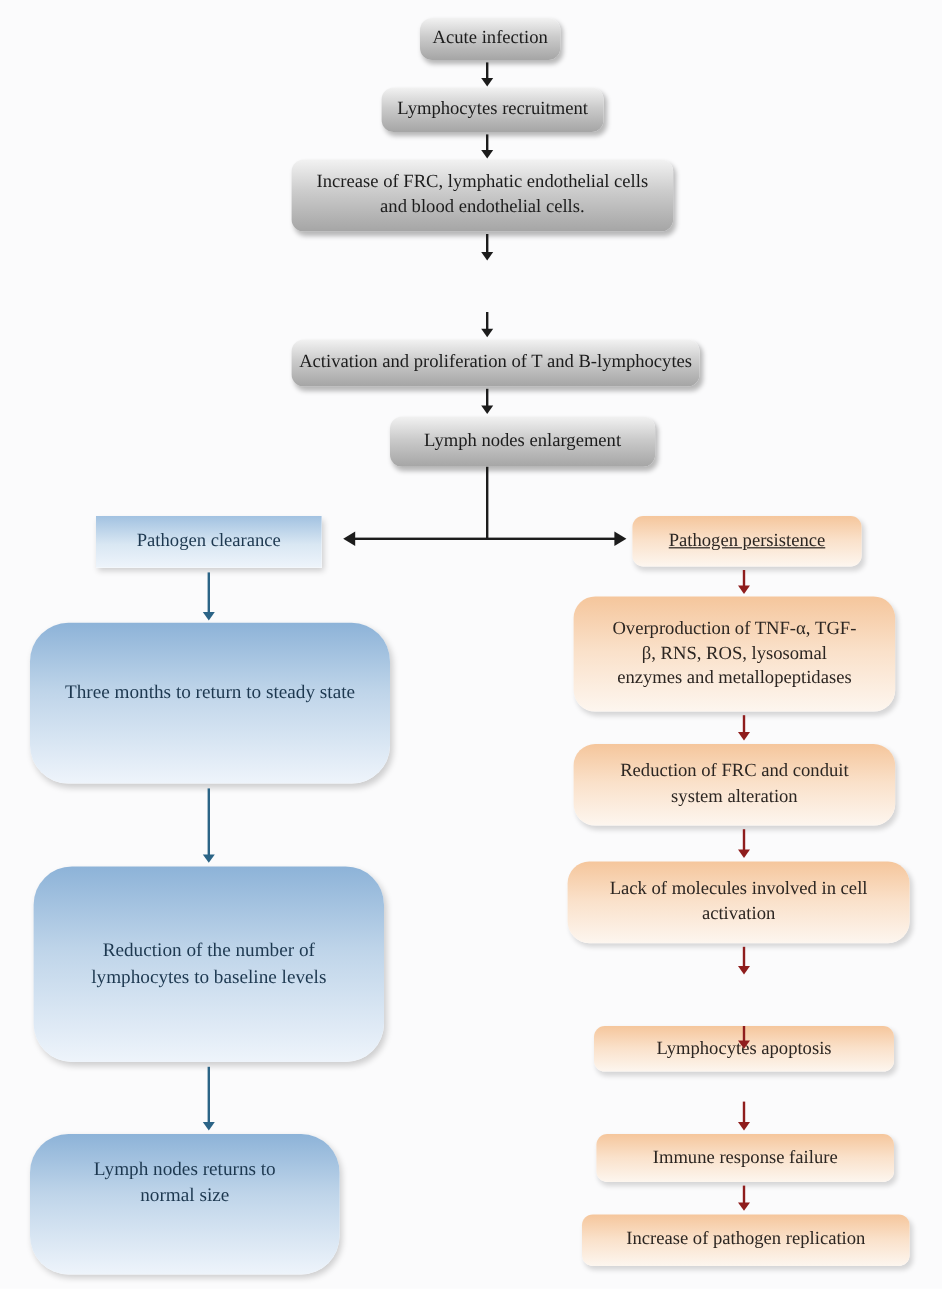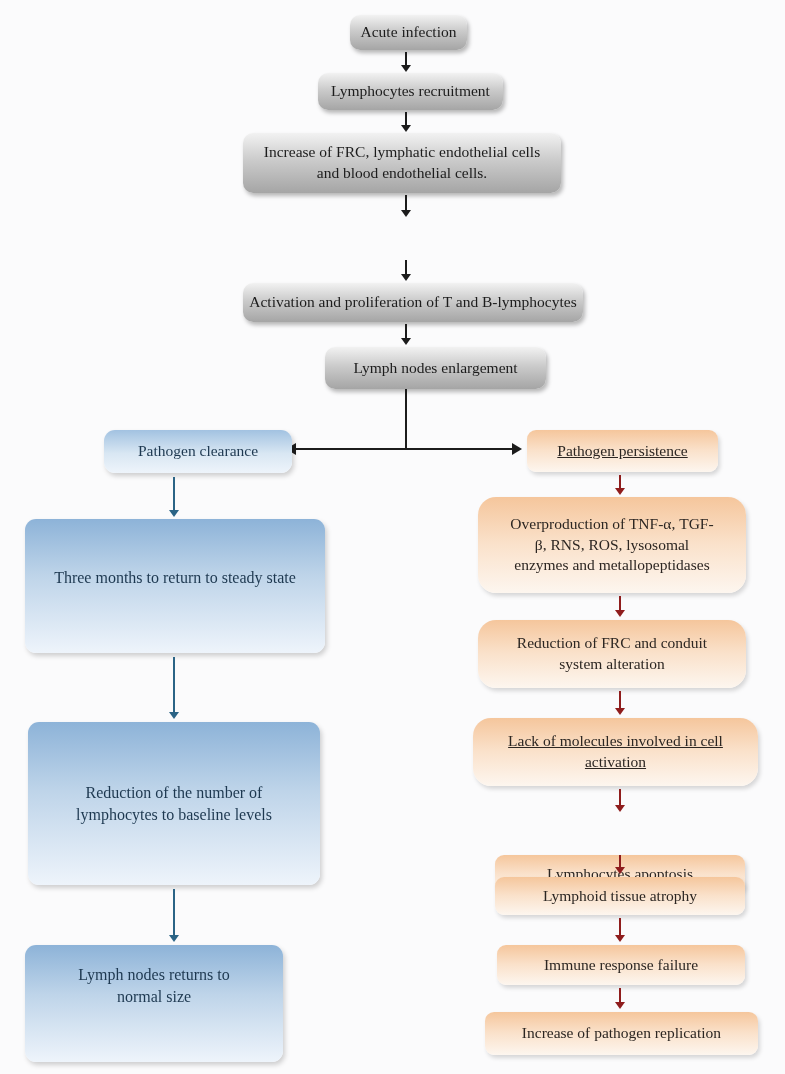--- a/index.html
+++ b/index.html
@@ -13,27 +13,27 @@
     text-align:center; box-sizing:border-box; line-height:1.35;
   }
   .gray {
     background:linear-gradient(180deg,#f2f2f2 0%,#cbcbcb 45%,#a5a5a5 100%);
     border-radius:10px; color:#1c1c1c;
     box-shadow:2px 3px 4px rgba(0,0,0,.28);
     font-size:15.5px;
   }
   .blue {
     background:linear-gradient(180deg,#8db3d8 0%,#bed4e9 42%,#eef4fb 100%);
-    border-radius:11px; color:#1d3850;
+    border-radius:32px; color:#1d3850;
     box-shadow:2px 3px 5px rgba(0,0,0,.18);
     font-size:16px;
   }
   .blue-sm {
     background:linear-gradient(180deg,#a2c2e1 0%,#d9e7f3 55%,#eef4fb 100%);
-    border-radius:11px; font-size:15.5px;margin-left:24px;
+    border-radius:0; font-size:15.5px;
   }
   .orange {
     background:linear-gradient(180deg,#f5c69c 0%,#fae1ca 48%,#fdf6ef 100%);
     border-radius:9px; color:#2c2622;
     box-shadow:2px 3px 4px rgba(0,0,0,.15);
     font-size:15.5px;
   }
   .orange.big { border-radius:18px; }
 
   
@@ -45,21 +45,21 @@
   .g6 { left:296px; top:347px; width:221px; height:42px;margin-left:29px; }
 
   .bl0 { left:80px; top:430px; width:188px; height:43px; }
   .bl1 { left:25px; top:519px; width:300px; height:134px; padding:0 22px 16px; }
   .bl2 { left:28px; top:722px; width:292px; height:163px; padding:0 44px; }
   .bl3 { left:25px; top:945px; width:258px; height:117px; padding:0 36px 36px; }
 
   .or0 { left:527px; top:430px;  width:191px; height:42px;text-decoration:underline; }
   .or1 { left:478px; top:497px;  width:268px; height:96px; padding:0 28px; }
   .or2 { left:478px; top:620px;  width:268px; height:68px; padding:0 26px; }
-  .or3 { left:473px; top:718px;  width:285px; height:68px; padding:0 14px;text-decoration:underline; }
+  .or3 { left:473px; top:718px;  width:285px; height:68px; padding:0 14px; }
   .or4 { left:495px; top:855px;  width:250px; height:38px; }
   .or5 { left:495px; top:877px;  width:250px; height:38px; }
   .or6 { left:497px; top:945px;  width:248px; height:40px; }
   .or7 { left:485px; top:1012px; width:273px; height:43px; }
 
   
   .arrv { position:absolute; width:10px; }
   .arrv::before {
     content:""; position:absolute; left:4px; top:0; bottom:6px; width:2px;
     background:var(--c);
@@ -137,19 +137,18 @@
   <div class="node orange or0">Pathogen persistence</div>
   <div class="arrv reda ra1"></div>
   <div class="node orange big or1">Overproduction of TNF-α, TGF-β, RNS, ROS, lysosomal enzymes and metallopeptidases</div>
   <div class="arrv reda ra2"></div>
   <div class="node orange big or2">Reduction of FRC and conduit system alteration</div>
   <div class="arrv reda ra3"></div>
   <div class="node orange big or3">Lack of molecules involved in cell activation</div>
   <div class="arrv reda ra4"></div>
   <div class="node orange or4">Lymphocytes apoptosis</div>
   <div class="arrv reda ra5"></div>
-  <div class="node orange or5">Lymphoid tissue atrophy</div>
   <div class="arrv reda ra6"></div>
   <div class="node orange or6">Immune response failure</div>
   <div class="arrv reda ra7"></div>
   <div class="node orange or7">Increase of pathogen replication</div>
 
 </div>
 
 </body></html>

